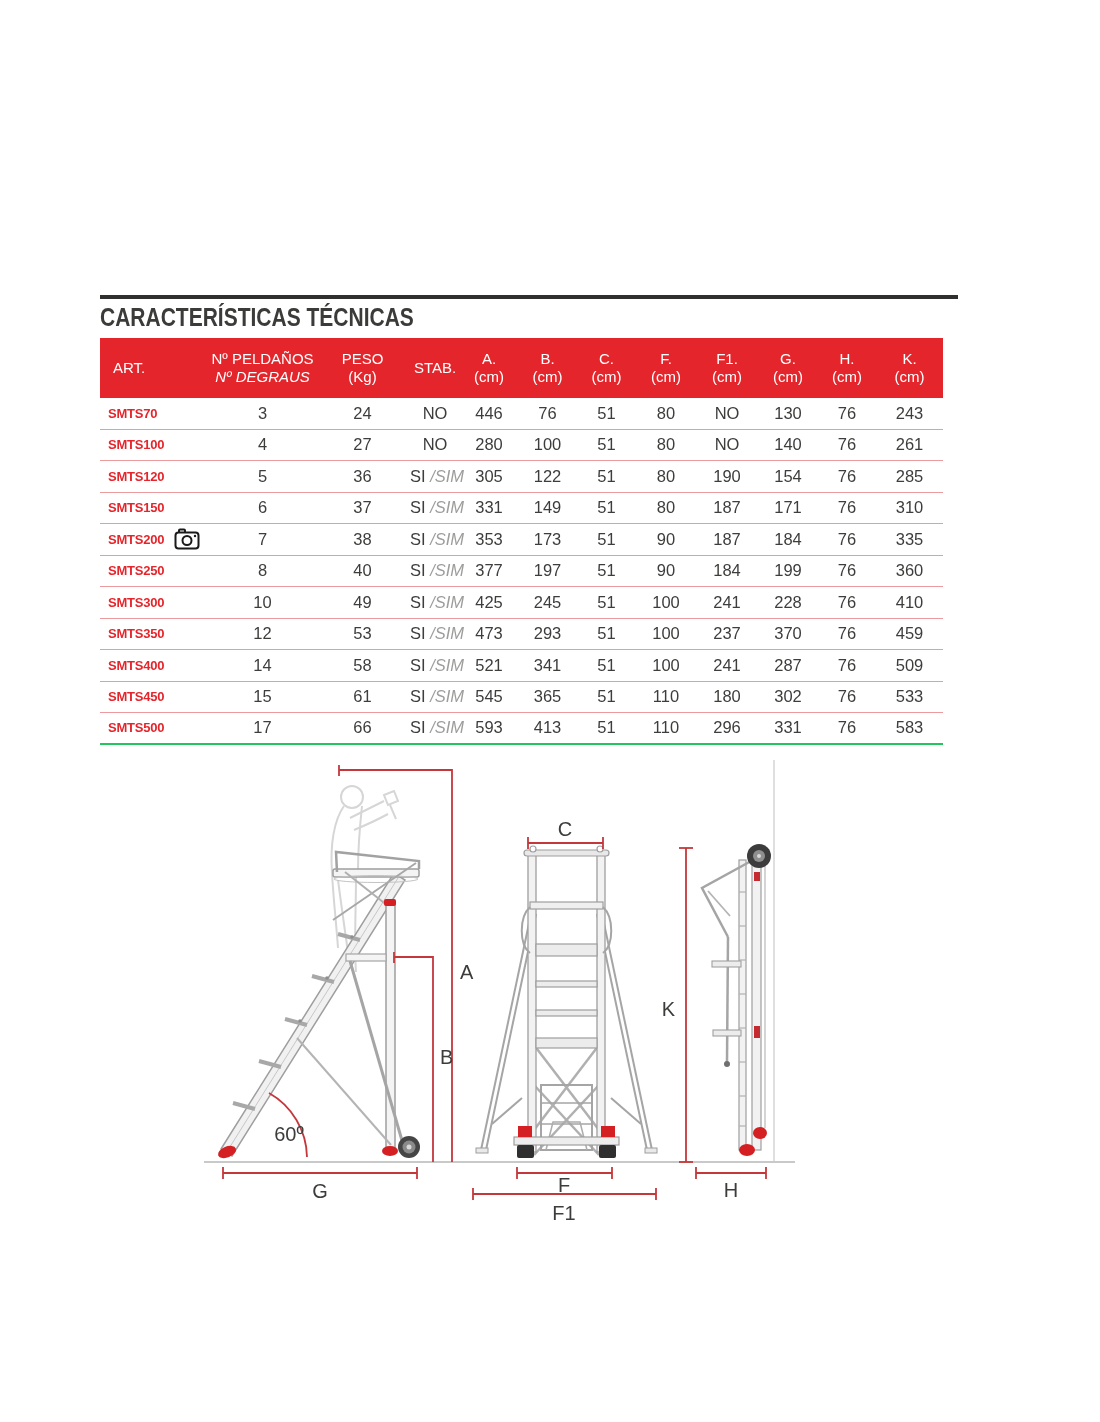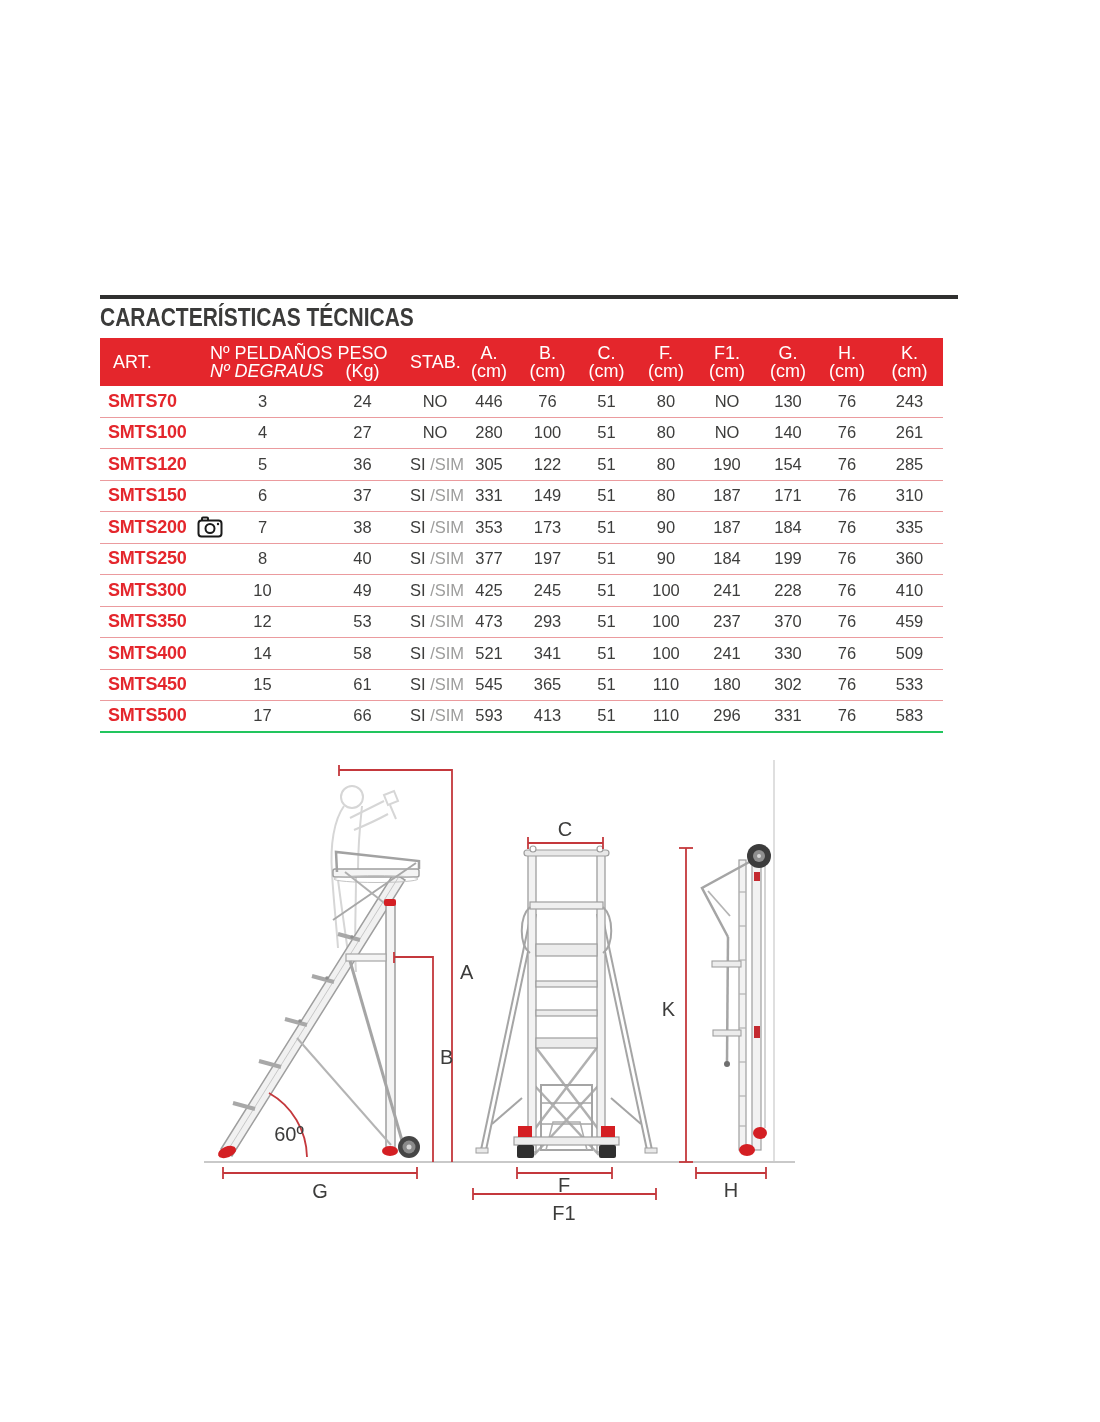--- a/index.html
+++ b/index.html
@@ -5,34 +5,34 @@
   * { margin:0; padding:0; box-sizing:border-box; }
   body { background:#ffffff; font-family:"Liberation Sans", sans-serif; }
   .page { position:relative; width:1100px; height:1422px; background:#ffffff; overflow:hidden; }
 
   .top-rule { position:absolute; left:100px; top:295px; width:858px; height:4px; background:#30302f; }
   .title { position:absolute; left:100px; top:303px; font-size:25px; font-weight:700; color:#3b3b3a;
            transform:scaleX(0.84); transform-origin:left center; letter-spacing:0; white-space:nowrap; }
 
   .spec-table { position:absolute; left:100px; top:338px; width:843px;
                 --cols: 110px 105px 95px 50px 58px 59px 59px 60px 62px 60px 58px 67px; }
-  .thead { display:grid; grid-template-columns:var(--cols); height:48px; background:#e4262c;
-           color:#ffffff; align-items:center; font-size:18px; }
+  .thead { display:grid; grid-template-columns:var(--cols); height:60px; background:#e4262c;
+           color:#ffffff; align-items:center; font-size:15px; }
   .th { text-align:center; line-height:18px; white-space:nowrap; }
   .th.art-h { text-align:left; padding-left:13px; }
   .hdr-sub-pink { display:block; color:#ffffff; font-style:italic; }
   .hdr-sub { display:block; }
 
   .tr { display:grid; grid-template-columns:var(--cols); height:31.5px; align-items:center;
         font-size:16.5px; color:#3d3d3c; border-bottom:1.5px solid #eb9b9e; }
   .tr:last-child { border-bottom:2px solid #22c55e; }
   .td { text-align:center; white-space:nowrap; }
   .td.art { display:flex; align-items:center; gap:10px; padding-left:8px; text-align:left; }
-  .art-label { color:#e4262c; font-weight:700; font-size:18px; letter-spacing:-0.2px; }
-  .alt { color:#9d9d9c; }
+  .art-label { color:#e4262c; font-weight:700; font-size:13px; letter-spacing:-0.2px; }
+  .alt { color:#9d9d9c; font-style:italic; }
   .cam { flex:0 0 auto; }
 
   .diagram { position:absolute; left:150px; top:752px; width:700px; height:500px; }
   .dim-label { font-family:"Liberation Sans", sans-serif; fill:#3c3c3b; font-size:20px; }
 </style>
 </head>
 <body>
 
 <div class="page">
 
@@ -232,21 +232,21 @@
 
       </div>
       <div class="td">14</div>
       <div class="td">58</div>
       <div class="td"><span>SI </span><span class="alt">/SIM</span></div>
       <div class="td">521</div>
       <div class="td">341</div>
       <div class="td">51</div>
       <div class="td">100</div>
       <div class="td">241</div>
-      <div class="td">330</div>
+      <div class="td">287</div>
       <div class="td">76</div>
       <div class="td">509</div>
     </div>
         <div class="tr">
       <div class="td art">
         <span class="art-label">SMTS450</span>
 
       </div>
       <div class="td">15</div>
       <div class="td">61</div>

